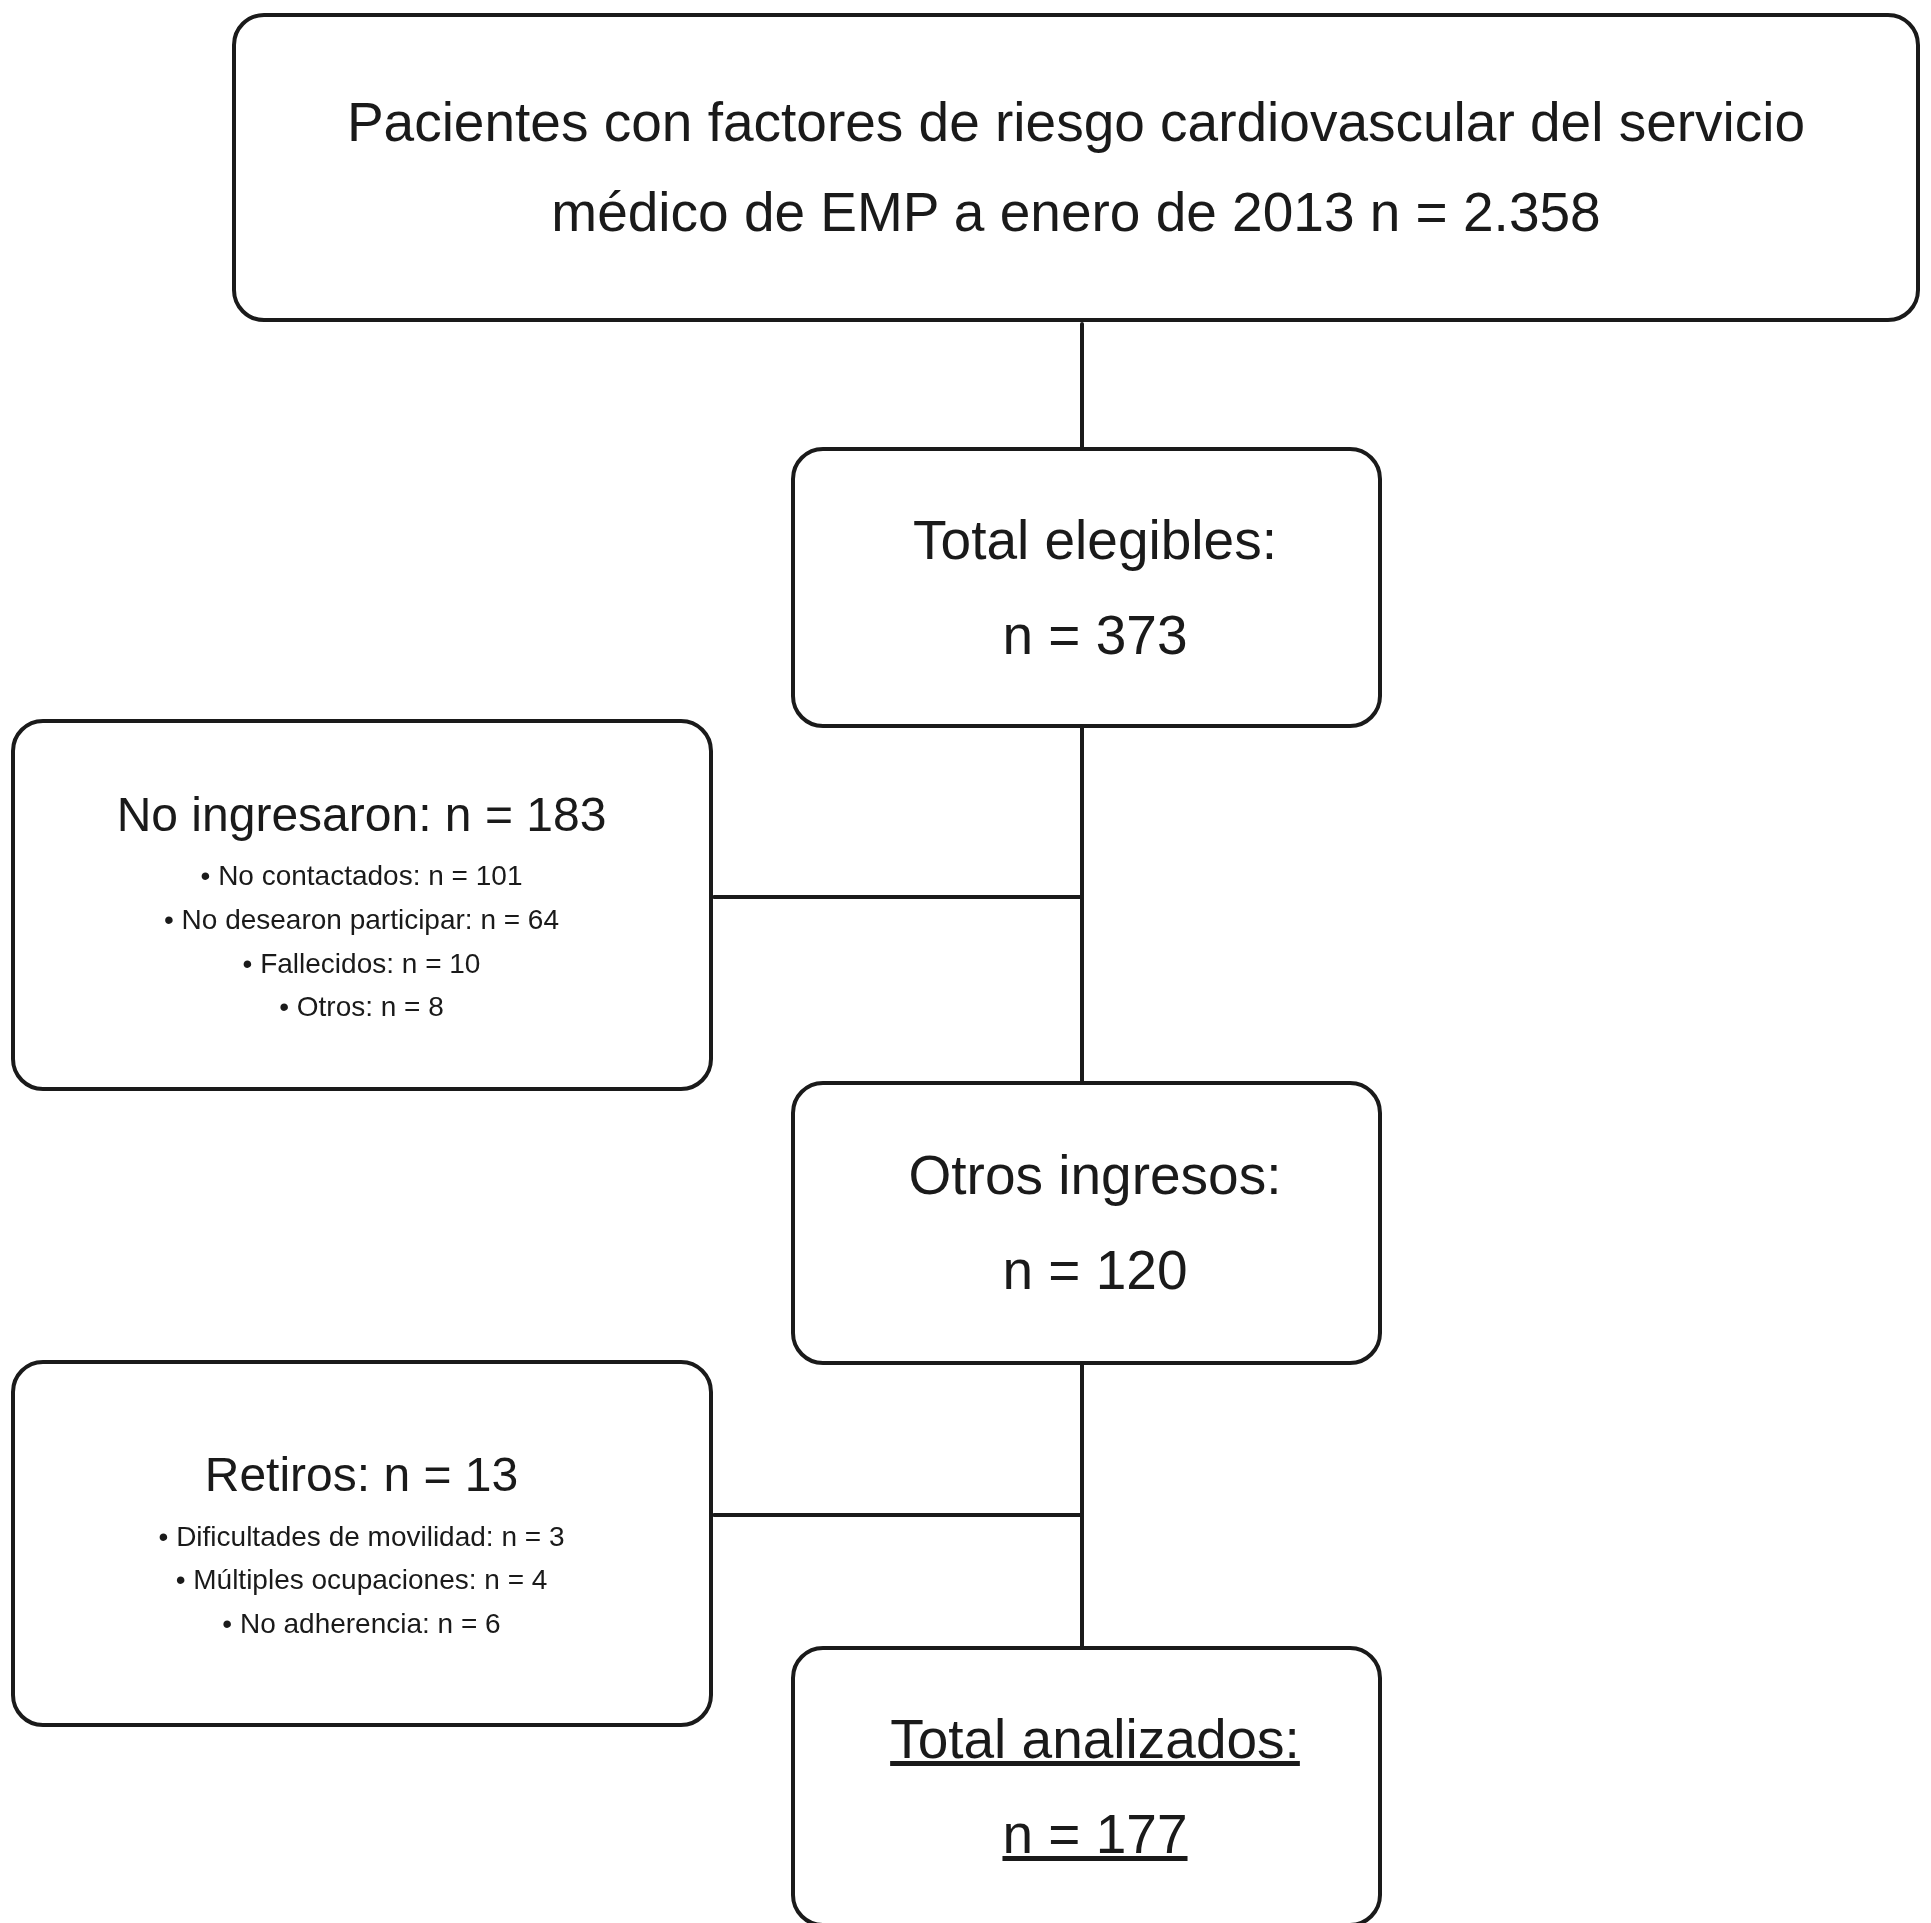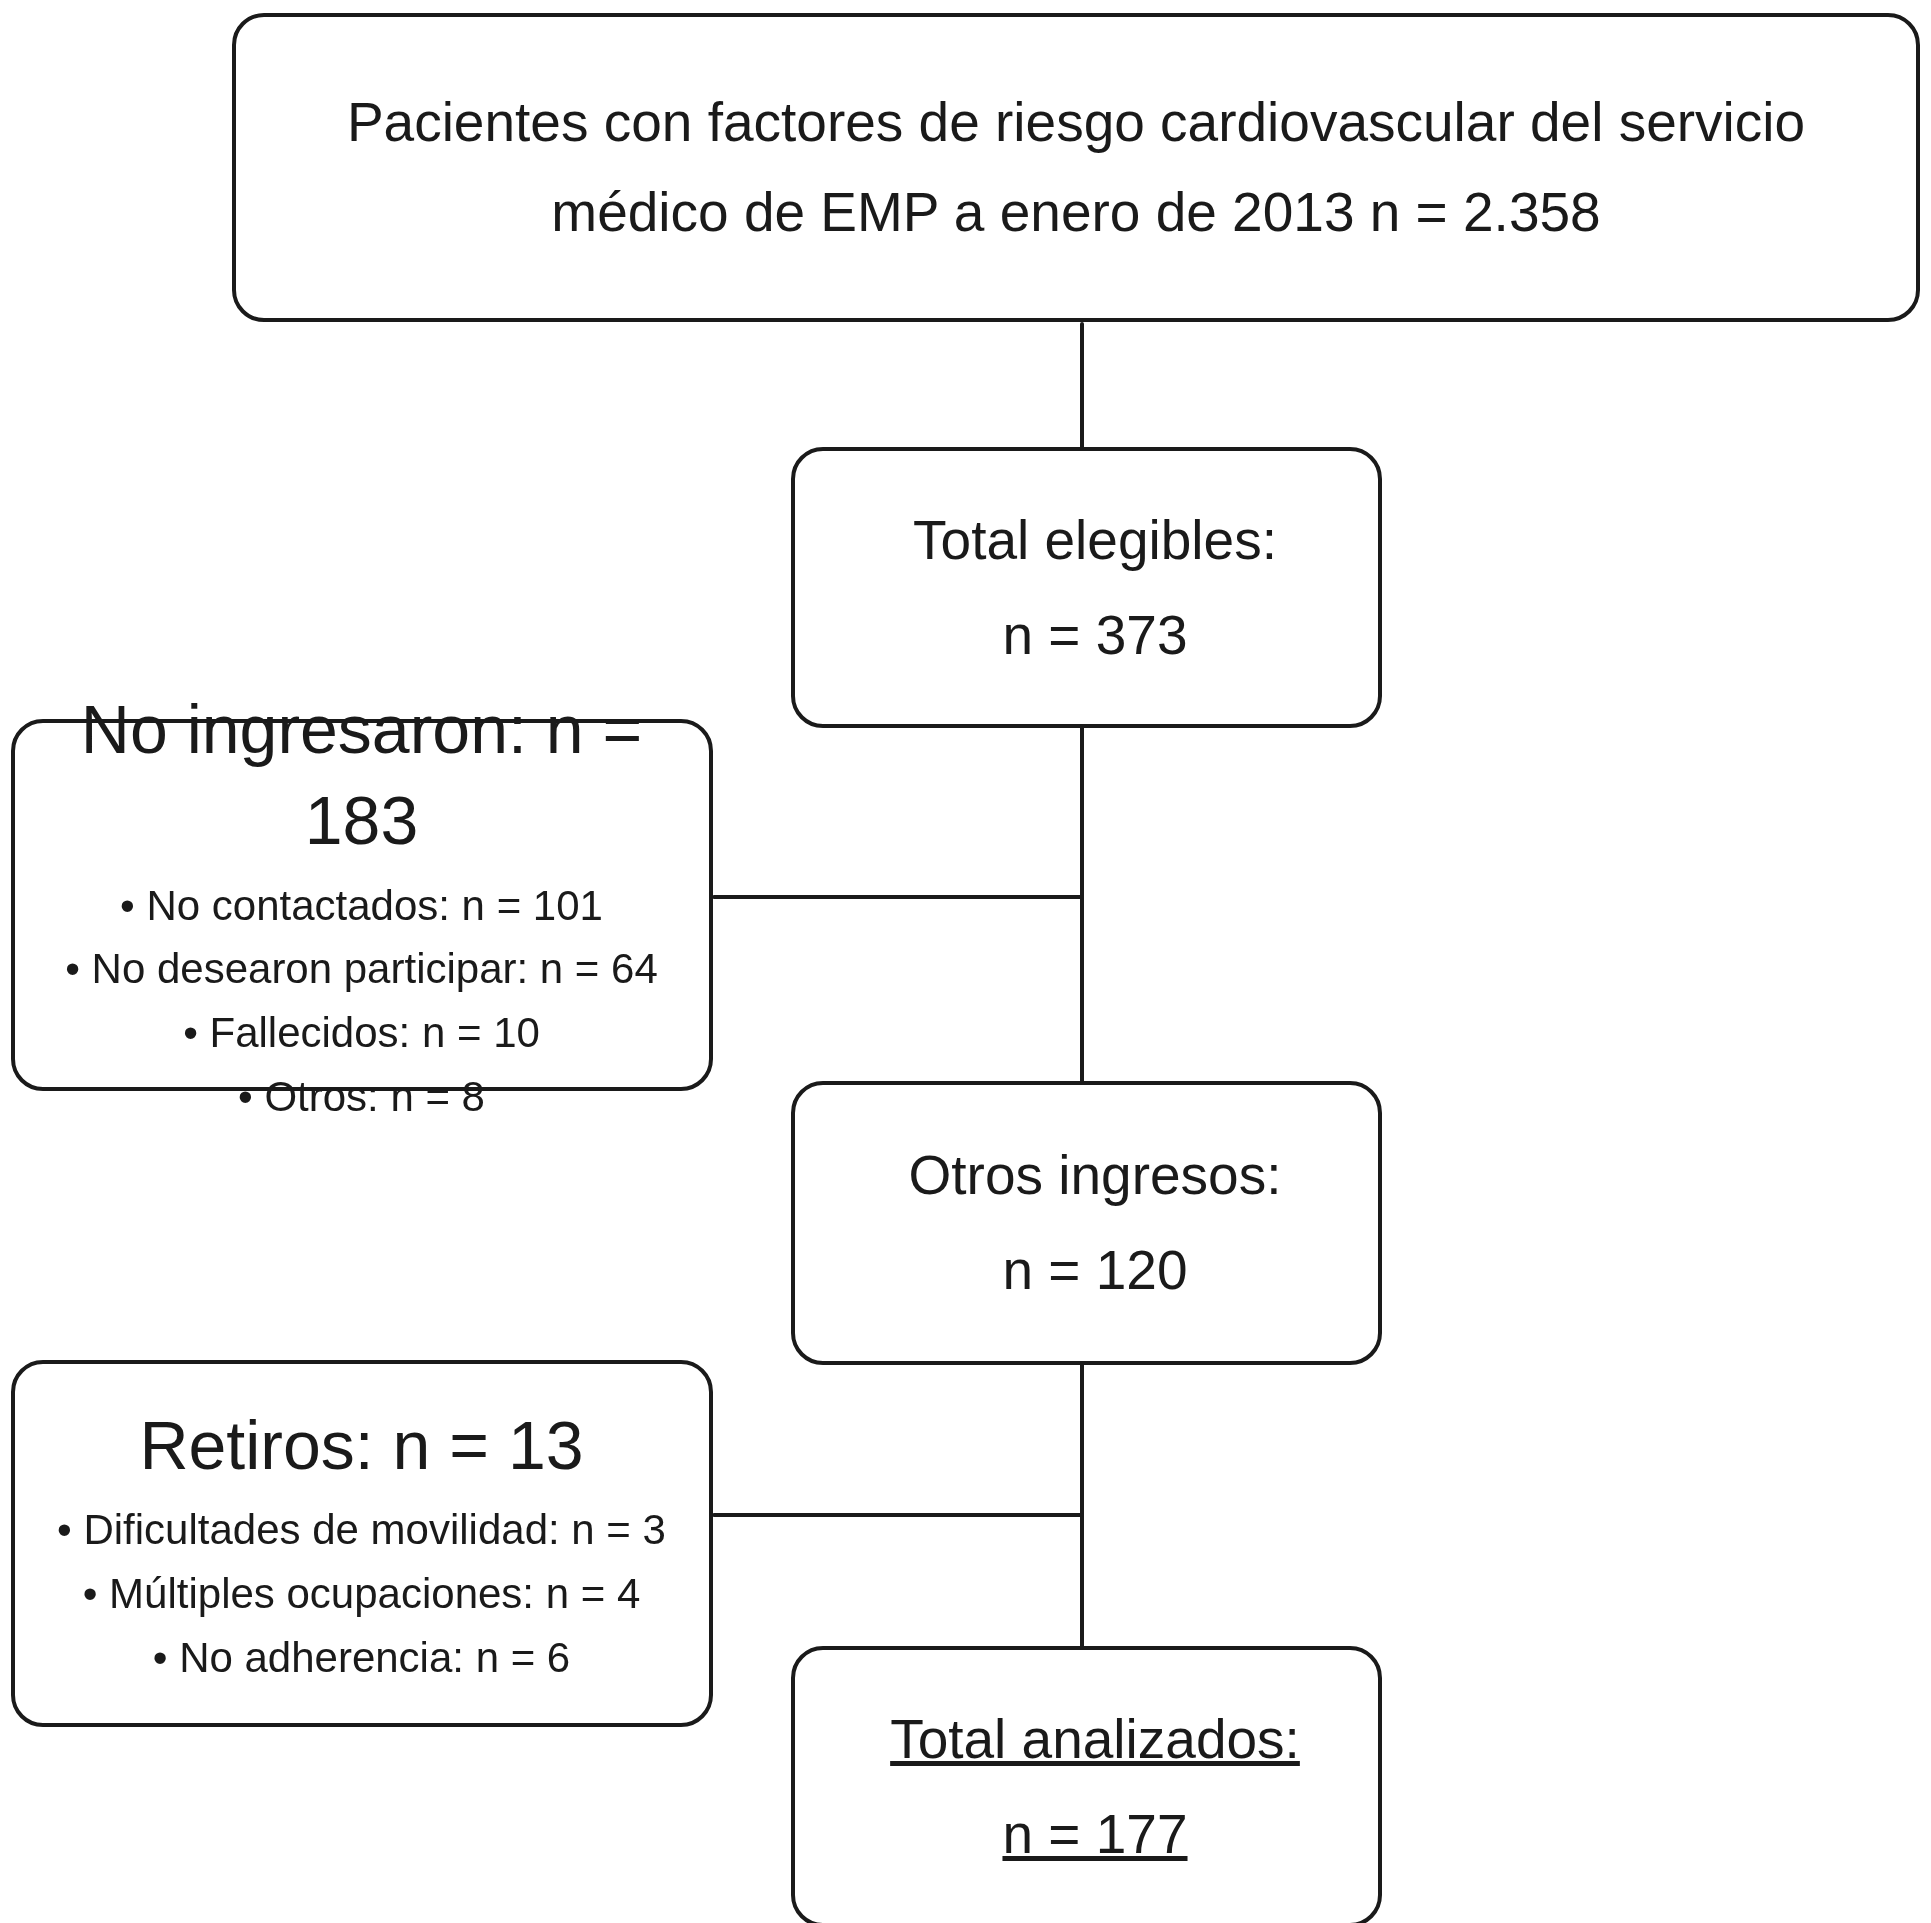--- a/index.html
+++ b/index.html
@@ -55,26 +55,26 @@
   
   .box-left {
     left: 2.5px;
     width: 702px;
     padding: 15px 8.3px;
   }
   .box-not-enrolled { top: 711px;  height: 372px; }
   .box-withdrawals  { top: 1352px; height: 367px; }
 
   .left-title {
-    font-size: 68px;
+    font-size: 48px;
     line-height: 1.35;
     margin-bottom: 6.6px;
   }
   .bullet-item {
-    font-size: 42px;
+    font-size: 28px;
     line-height: 1.42;
   }
   .bullet-item::before {
     content: "\2022\00a0";
   }
 
   
   .line-vertical {
     left: 1072px; top: 314px;
     width: 4.2px; height: 1327px;

